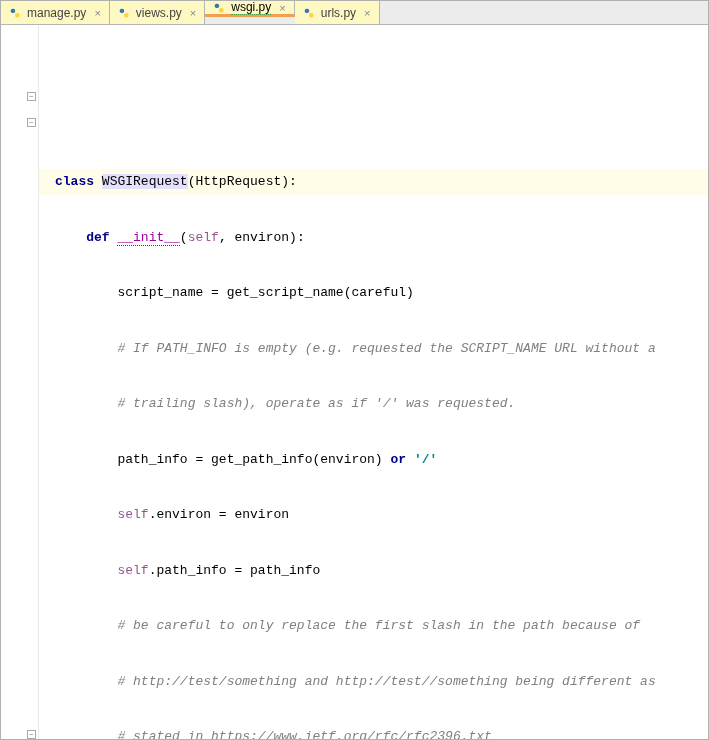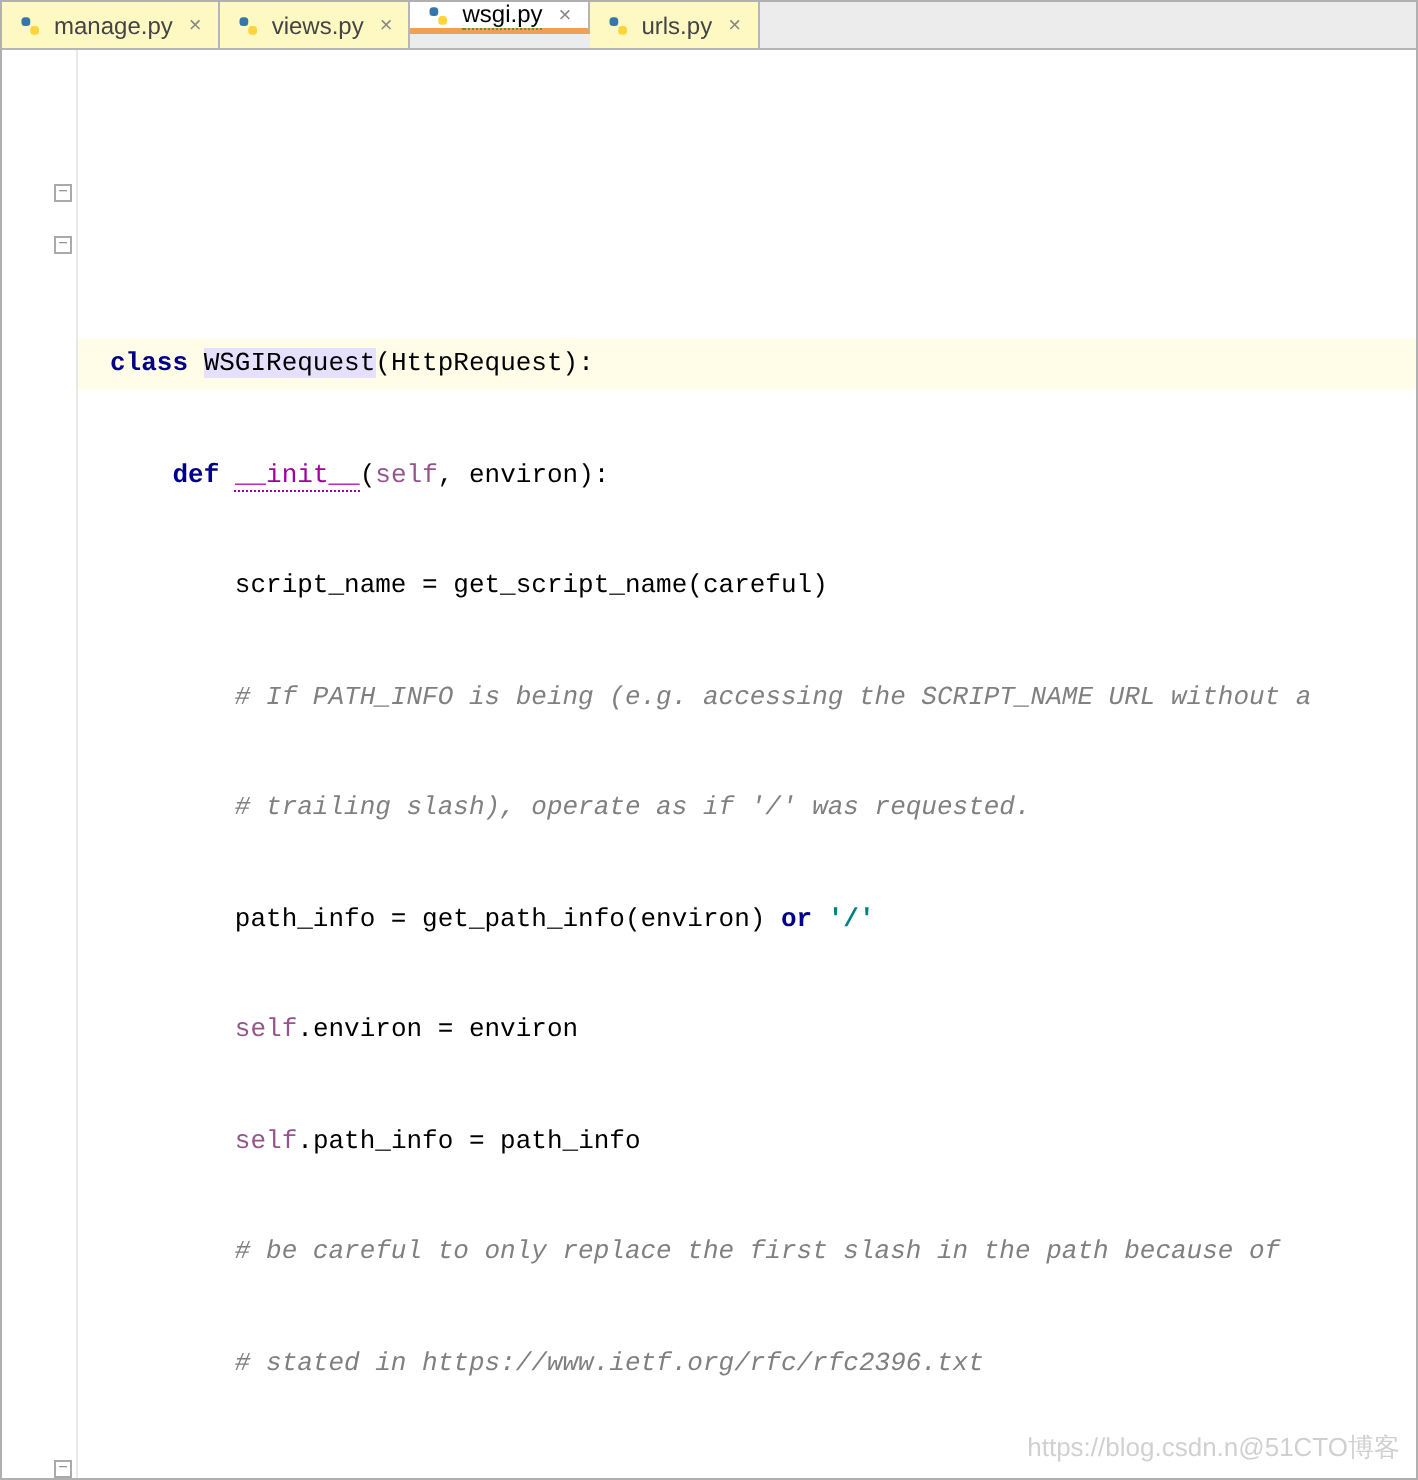--- a/index.html
+++ b/index.html
@@ -26,21 +26,21 @@
     padding: 0 8px;
     border-right: 1px solid #b5b5b5;
     background: #fef9c3;
     cursor: pointer;
     font-family: "Segoe UI", sans-serif;
     font-size: 12px;
     gap: 4px;
     color: #444;
   }
   .tab.active {
-    background: #ffffff;
+    background: #fef9c3;
     color: #000;
     border-bottom: 3px solid #f0a050;
     height: 16px;
   }
   .tab-icon {
     width: 14px; height: 14px;
     display: inline-flex;
   }
   .tab-close {
     font-size: 11px;
@@ -154,37 +154,37 @@
     <div class="fold-mark" style="top:67px">−</div>
     <div class="fold-mark" style="top:93px">−</div>
     <div class="fold-mark" style="top:705px">−</div>
   </div>
   <div class="code">
     <div class="line"> </div>
     <div class="line"> </div>
     <div class="line hl-line"><span class="kw">class</span> <span class="hl-ident cname">WSGIRequest</span><span>(HttpRequest):</span></div>
     <div class="line">    <span class="kw">def</span> <span class="dunder fname">__init__</span><span>(</span><span class="selfc">self</span><span>, environ):</span></div>
     <div class="line">        <span>script_name = get_script_name(careful)</span></div>
-    <div class="line">        <span class="comment"># If PATH_INFO is being (e.g. accessing the SCRIPT_NAME URL without a</span></div>
+    <div class="line">        <span class="comment"># If PATH_INFO is empty (e.g. requested the SCRIPT_NAME URL without a</span></div>
     <div class="line">        <span class="comment"># trailing slash), operate as if '/' was requested.</span></div>
     <div class="line">        <span>path_info = get_path_info(environ) </span><span class="kw">or</span><span class="str"> '/'</span></div>
     <div class="line">        <span class="selfc">self</span><span>.environ = environ</span></div>
     <div class="line">        <span class="selfc">self</span><span>.path_info = path_info</span></div>
     <div class="line">        <span class="comment"># be careful to only replace the first slash in the path because of</span></div>
+    <div class="line">        <span class="comment"># http://test/something and http://test//something being different as</span></div>
     <div class="line">        <span class="comment"># stated in https://www.ietf.org/rfc/rfc2396.txt</span></div>
     
     
     
     
     
     
     
     
     
     
     
     
     
     
     
-    <div class="watermark">https://blog.csdn.n@51CTO博客</div>
   </div>
 </div>
 
 </body></html>

